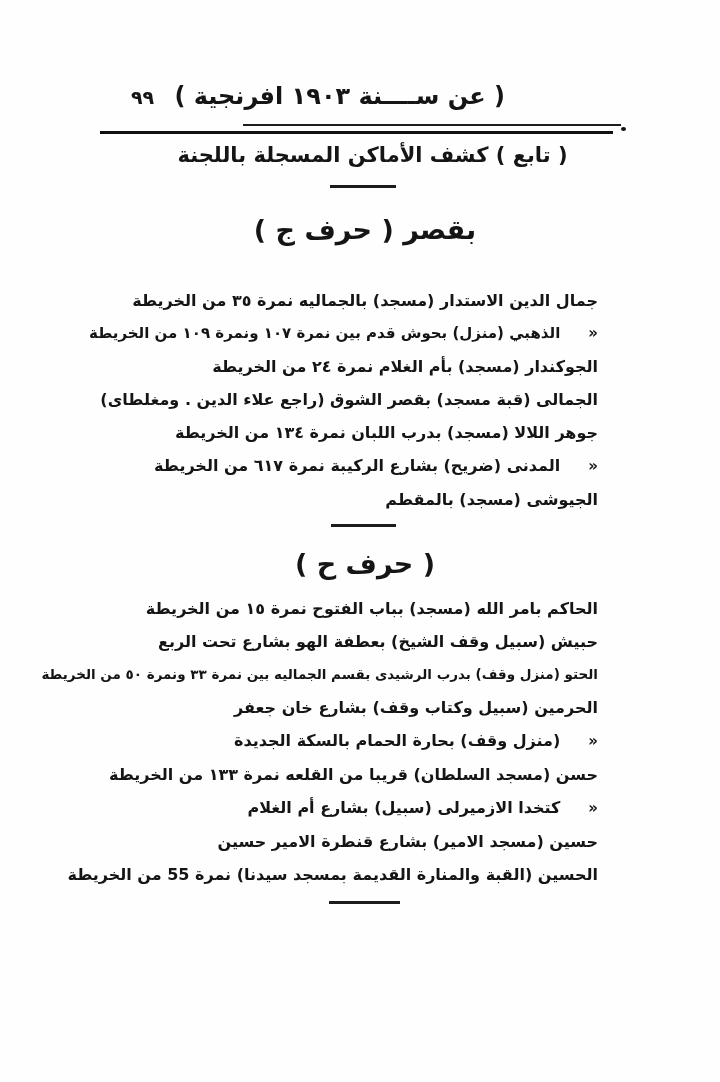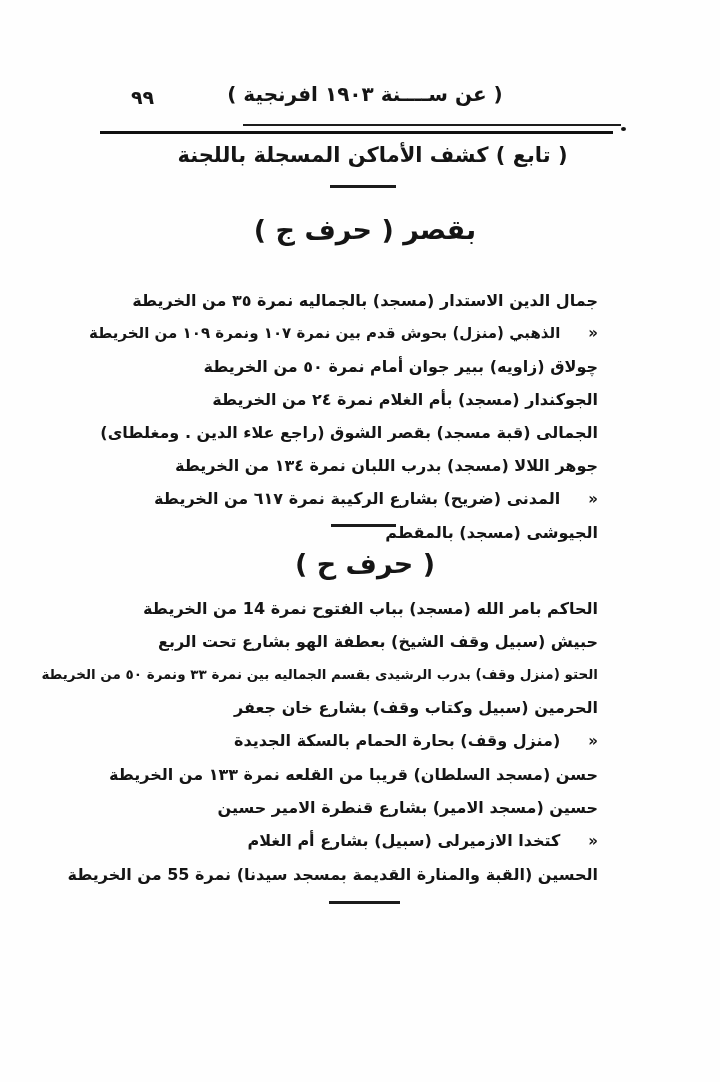--- a/index.html
+++ b/index.html
@@ -13,21 +13,21 @@
     overflow:hidden;
     direction:rtl;
   }
   
   .page-number {
     position:absolute; top:86px; left:131px;
     font-size:19px; font-weight:700; direction:ltr;
   }
   .year-note {
     position:absolute; top:82px; left:225px; width:280px;
-    text-align:center; font-size:20px; font-weight:700;
+    text-align:center; font-size:24px; font-weight:700;
     white-space:nowrap;
   }
   .rule-thin  { position:absolute; top:124px; left:243px; width:378px; height:2px; background:#1d1d1d; }
   .rule-thick { position:absolute; top:131px; left:100px; width:513px; height:3px; background:#101010; }
   .rule-dot   { position:absolute; top:127px; left:621px; width:5px;  height:4px; background:#101010; border-radius:50%; }
 
   
   .doc-title {
     position:absolute; top:143px; left:25px; right:0;
     text-align:center; font-size:21px; font-weight:700;
@@ -76,23 +76,20 @@
 
   <h2 class="section-heading heading-1">بقصر ( حرف ج )</h2>
   <div class="entries entries-1">
     <div class="entry">
       <span class="ditto"></span><span class="entry-text">جمال الدين الاستدار (مسجد) بالجماليه نمرة ٣٥ من الخريطة</span>
     </div>
     <div class="entry">
       <span class="ditto">«</span><span class="entry-text">الذهبي (منزل) بحوش قدم بين نمرة ١٠٧ ونمرة ١٠٩ من الخريطة</span>
     </div>
     <div class="entry">
-      <span class="ditto"></span><span class="entry-text">چولاق (زاويه) ببير جوان أمام نمرة ٥٠ من الخريطة</span>
-    </div>
-    <div class="entry">
       <span class="ditto"></span><span class="entry-text">الجوكندار (مسجد) بأم الغلام نمرة ٢٤ من الخريطة</span>
     </div>
     <div class="entry">
       <span class="ditto"></span><span class="entry-text">الجمالى (قبة مسجد) بقصر الشوق (راجع علاء الدين . ومغلطاى)</span>
     </div>
     <div class="entry">
       <span class="ditto"></span><span class="entry-text">جوهر اللالا (مسجد) بدرب اللبان نمرة ١٣٤ من الخريطة</span>
     </div>
     <div class="entry">
       <span class="ditto">«</span><span class="entry-text">المدنى (ضريح) بشارع الركيبة نمرة ٦١٧ من الخريطة</span>
@@ -100,42 +97,42 @@
     <div class="entry">
       <span class="ditto"></span><span class="entry-text">الجيوشى (مسجد) بالمقطم</span>
     </div>
   </div>
 
   <div class="divider mid-divider"></div>
 
   <h2 class="section-heading heading-2">( حرف ح )</h2>
   <div class="entries entries-2">
     <div class="entry">
-      <span class="ditto"></span><span class="entry-text">الحاكم بامر الله (مسجد) بباب الفتوح نمرة 14 من الخريطة</span>
+      <span class="ditto"></span><span class="entry-text">الحاكم بامر الله (مسجد) بباب الفتوح نمرة ١٥ من الخريطة</span>
     </div>
     <div class="entry">
       <span class="ditto"></span><span class="entry-text">حبيش (سبيل وقف الشيخ) بعطفة الهو بشارع تحت الربع</span>
     </div>
     <div class="entry">
       <span class="ditto"></span><span class="entry-text">الحتو (منزل وقف) بدرب الرشيدى بقسم الجماليه بين نمرة ٣٣ ونمرة ٥٠ من الخريطة</span>
     </div>
     <div class="entry">
       <span class="ditto"></span><span class="entry-text">الحرمين (سبيل وكتاب وقف) بشارع خان جعفر</span>
     </div>
     <div class="entry">
       <span class="ditto">«</span><span class="entry-text">(منزل وقف) بحارة الحمام بالسكة الجديدة</span>
     </div>
     <div class="entry">
       <span class="ditto"></span><span class="entry-text">حسن (مسجد السلطان) قريبا من القلعه نمرة ١٣٣ من الخريطة</span>
     </div>
     <div class="entry">
-      <span class="ditto"></span><span class="entry-text">حسين (مسجد الامير) بشارع قنطرة الامير حسين</span>
+      <span class="ditto">«</span><span class="entry-text">كتخدا الازميرلى (سبيل) بشارع أم الغلام</span>
     </div>
     <div class="entry">
-      <span class="ditto">«</span><span class="entry-text">كتخدا الازميرلى (سبيل) بشارع أم الغلام</span>
+      <span class="ditto"></span><span class="entry-text">حسين (مسجد الامير) بشارع قنطرة الامير حسين</span>
     </div>
     <div class="entry">
       <span class="ditto"></span><span class="entry-text">الحسين (القبة والمنارة القديمة بمسجد سيدنا) نمرة 55 من الخريطة</span>
     </div>
   </div>
 
   <div class="divider bottom-divider"></div>
 
 </div>
 

